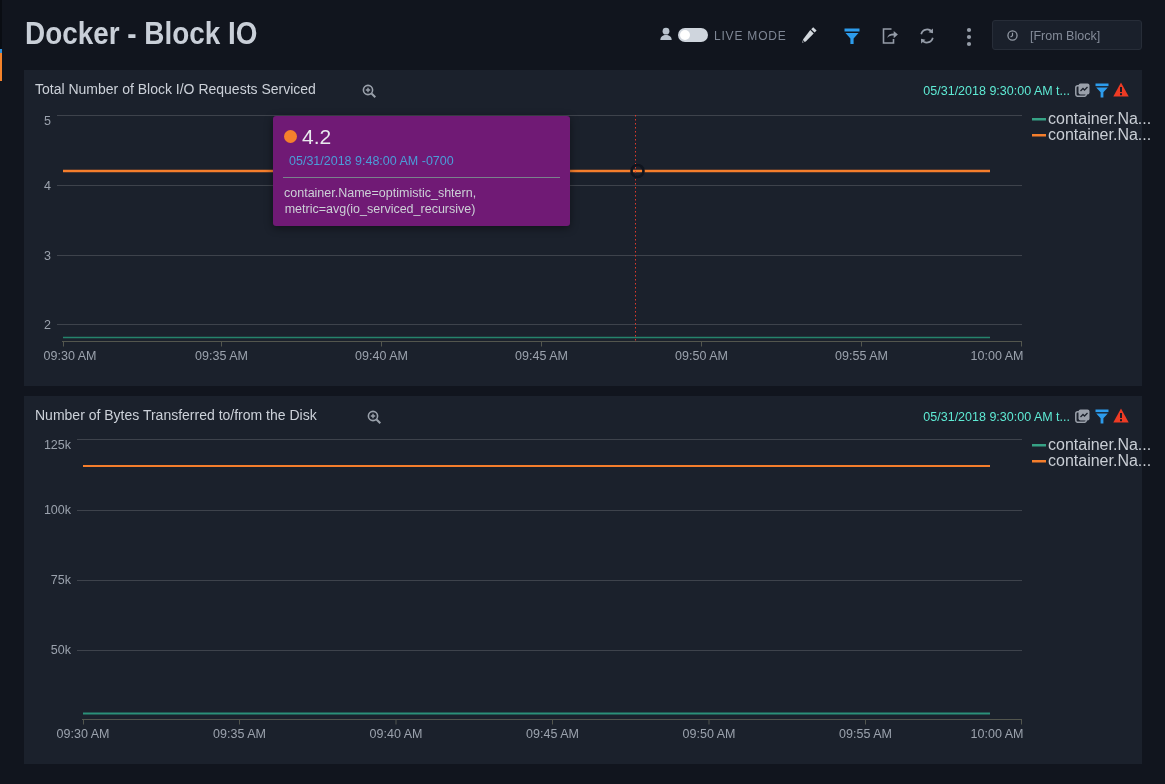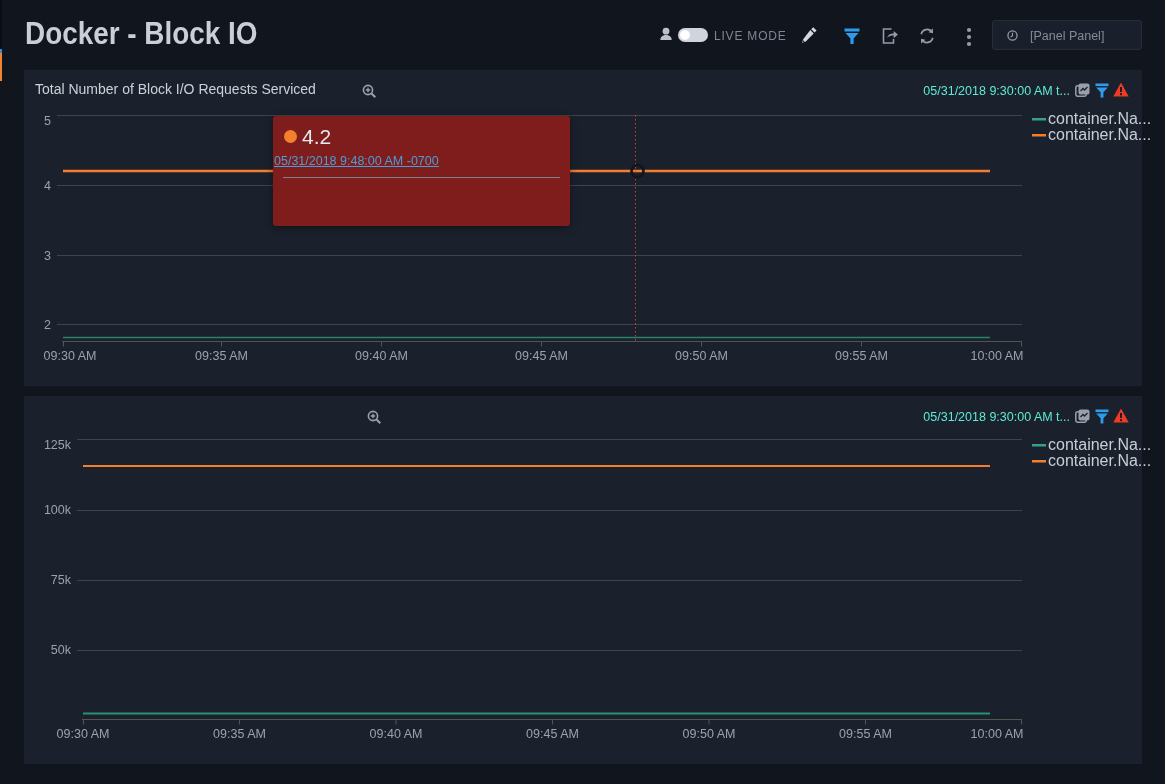--- a/index.html
+++ b/index.html
@@ -62,21 +62,21 @@
     <circle cx="4" cy="3" r="2.1" fill="#959ca8"></circle>
     <circle cx="4" cy="10" r="2.1" fill="#959ca8"></circle>
     <circle cx="4" cy="17" r="2.1" fill="#959ca8"></circle>
   </svg>
 
   <div class="abs" style="left:992px;top:20px;width:150px;height:30px;background:#1a202b;border:1px solid #272d38;border-radius:3px;"></div>
   <svg class="abs" style="left:1007px;top:30px;" width="11" height="11" viewBox="0 0 13 13">
     <circle cx="6.5" cy="6.5" r="5.4" fill="none" stroke="#949ba6" stroke-width="1.5"></circle>
     <path d="M6.5 3.2 L6.5 6.8 L4.2 8.2" fill="none" stroke="#949ba6" stroke-width="1.4"></path>
   </svg>
-  <div class="abs" style="left:1030px;top:29px;font-size:12.5px;color:#848b98;">[Panel Panel]</div>
+  <div class="abs" style="left:1030px;top:29px;font-size:12.5px;color:#848b98;">[From Block]</div>
 
   <div class="panel" style="top:70px;height:316px;">
     <div class="ptitle">Total Number of Block I/O Requests Serviced</div>
     <svg class="abs" style="left:338px;top:14px;" width="15" height="15" viewBox="0 0 15 15">
       <circle cx="6" cy="6" r="4.6" fill="none" stroke="#9aa1ab" stroke-width="1.6"></circle>
       <path d="M9.5 9.5 L13.3 13.3" stroke="#9aa1ab" stroke-width="2"></path>
       <path d="M6 3.8 L6 8.2 M3.8 6 L8.2 6" stroke="#9aa1ab" stroke-width="1.4"></path>
     </svg>
     <div class="pdate" style="right:72px;top:14px;">05/31/2018 9:30:00 AM t...</div>
 
@@ -136,29 +136,31 @@
         <text x="46" y="290">09:30 AM</text>
         <text x="197.5" y="290">09:35 AM</text>
         <text x="357.5" y="290">09:40 AM</text>
         <text x="517.5" y="290">09:45 AM</text>
         <text x="677.5" y="290">09:50 AM</text>
         <text x="837.5" y="290">09:55 AM</text>
         <text x="973" y="290">10:00 AM</text>
       </g>
     </svg>
 
-    <div class="abs" style="left:249px;top:46px;width:297px;height:110px;background:#7f1d1d;border-radius:3px;box-shadow:0 2px 8px rgba(0,0,0,0.45);">
+    <div class="abs" style="left:249px;top:46px;width:297px;height:110px;background:#701a75;border-radius:3px;box-shadow:0 2px 8px rgba(0,0,0,0.45);">
       <div class="abs" style="left:11px;top:14px;width:13px;height:13px;border-radius:50%;background:#f5802c;"></div>
       <div class="abs" style="left:29px;top:9px;font-size:21px;color:#e8eaed;">4.2</div>
-      <div class="abs" style="left:1px;top:38px;font-size:12.5px;color:#4b9dd8;text-decoration:underline;">05/31/2018 9:48:00 AM -0700</div>
+      <div class="abs" style="left:16px;top:38px;font-size:12.5px;color:#4b9dd8;">05/31/2018 9:48:00 AM -0700</div>
       <div class="abs" style="left:10px;top:61px;width:277px;height:1px;background:#7a828c;"></div>
+      <div class="abs" style="left:11px;top:70px;font-size:12.5px;line-height:15.5px;color:#ccd0d6;">container.Name=optimistic_shtern,<br>metric=avg(io_serviced_recursive)</div>
     </div>
   </div>
 
   <div class="panel" style="top:396px;height:368px;">
+    <div class="ptitle">Number of Bytes Transferred to/from the Disk</div>
     <svg class="abs" style="left:343px;top:14px;" width="15" height="15" viewBox="0 0 15 15">
       <circle cx="6" cy="6" r="4.6" fill="none" stroke="#9aa1ab" stroke-width="1.6"></circle>
       <path d="M9.5 9.5 L13.3 13.3" stroke="#9aa1ab" stroke-width="2"></path>
       <path d="M6 3.8 L6 8.2 M3.8 6 L8.2 6" stroke="#9aa1ab" stroke-width="1.4"></path>
     </svg>
     <div class="pdate" style="right:72px;top:14px;">05/31/2018 9:30:00 AM t...</div>
     <svg class="abs" style="right:52px;top:13px;" width="15" height="14" viewBox="0 0 15 14">
       <rect x="0.8" y="2.8" width="10.5" height="10.5" rx="2" fill="none" stroke="#9aa0aa" stroke-width="1.5"></rect>
       <rect x="3.5" y="0.5" width="11" height="11" rx="2" fill="#9aa0aa"></rect>
       <path d="M5.5 8 L8 5.5 L9.5 7 L12.5 4" fill="none" stroke="#1b212c" stroke-width="1.3"></path>

